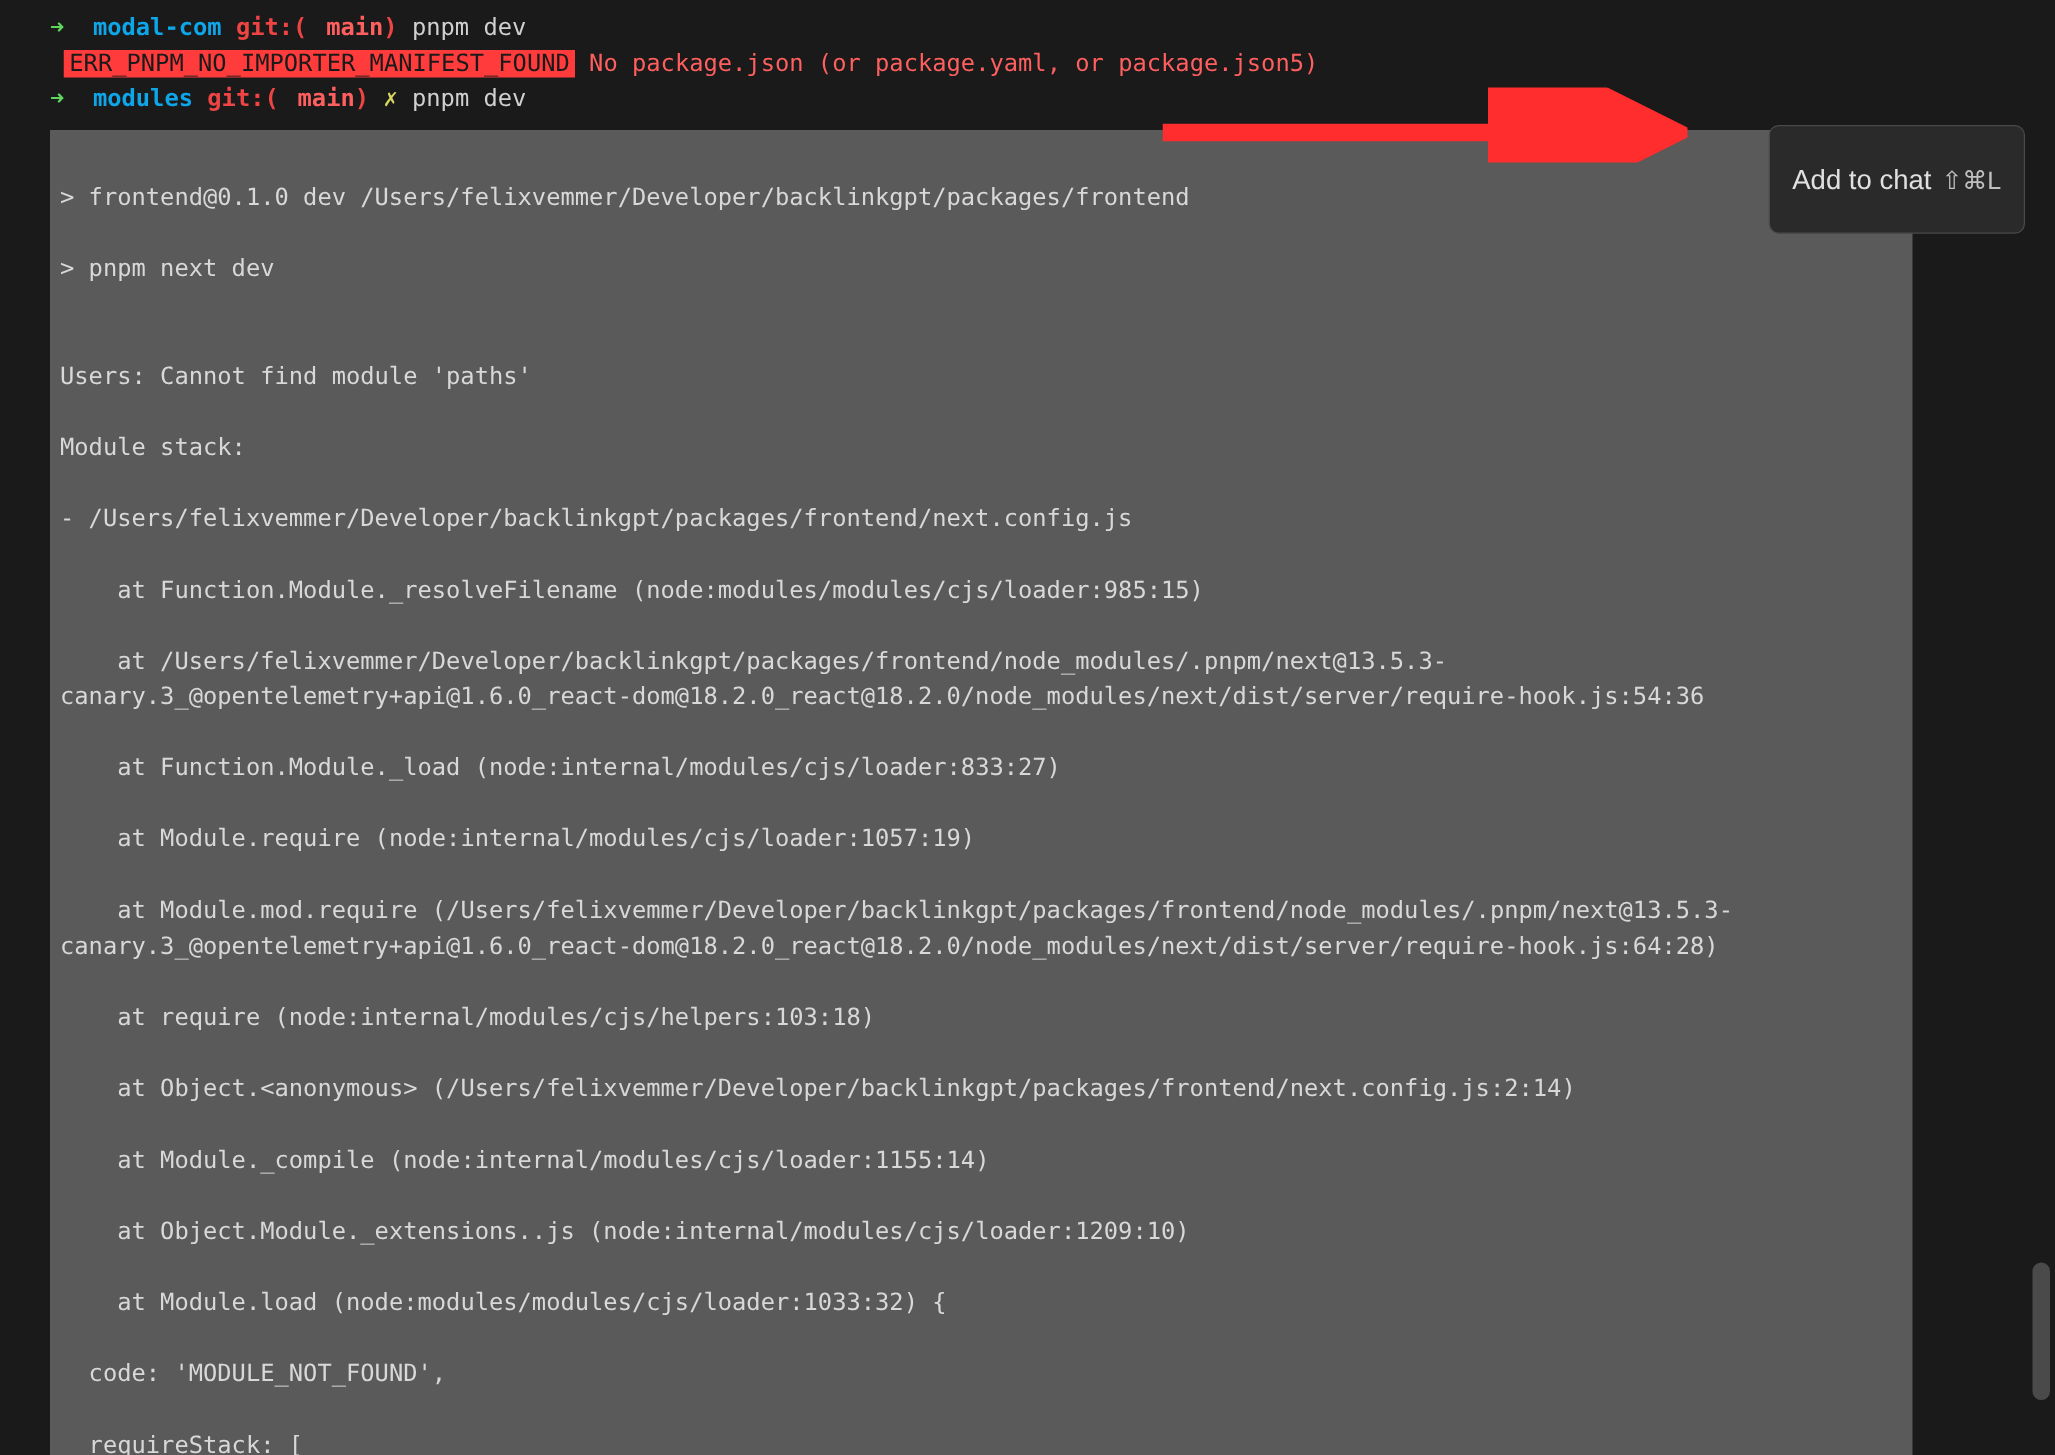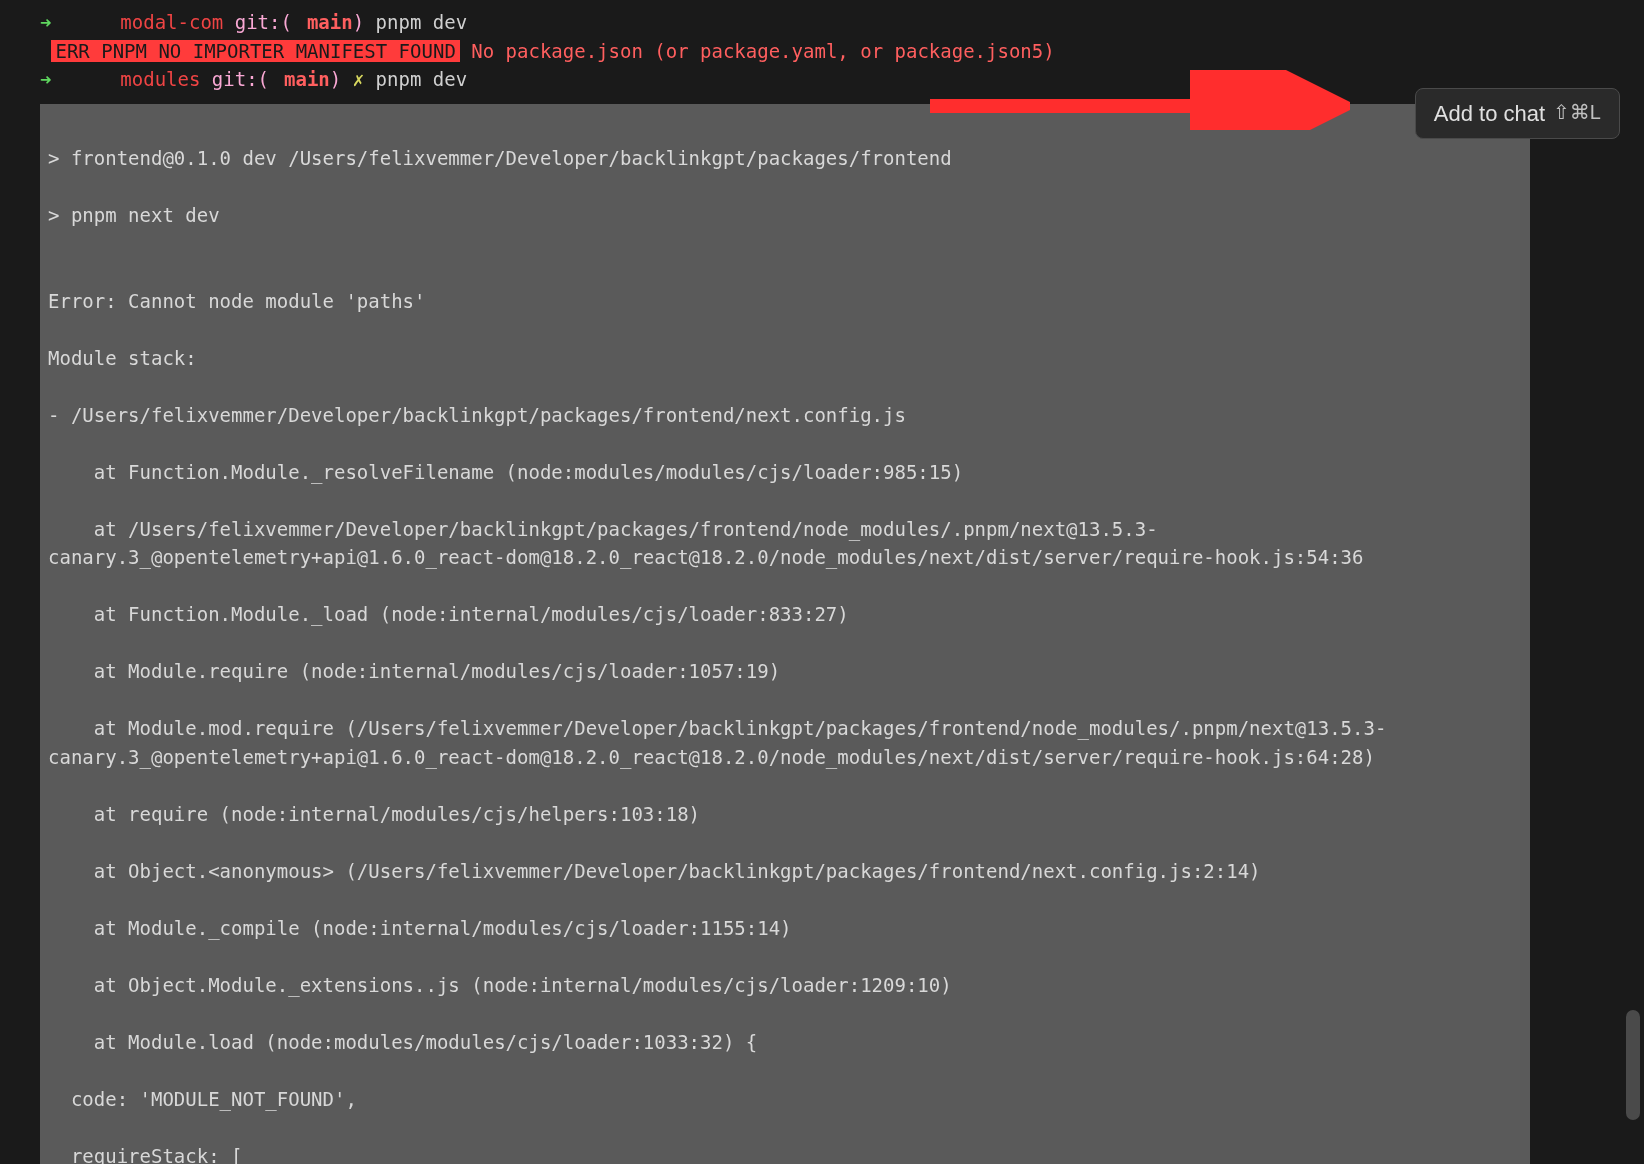--- a/index.html
+++ b/index.html
@@ -13,22 +13,22 @@
     height: 1164px;
     overflow: hidden;
     padding: 8px 0 0 0;
     position: relative;
   }
   .term-line {
     white-space: pre-wrap;
     padding: 0 40px;
   }
   .prompt-arrow { color: #5fd75f; }
-  .prompt-dir { color: #ef4444; font-weight: normal; margin-left: 46px; }
-  .prompt-git { color: #f9a8d4; font-weight: normal; }
+  .prompt-dir { color: #0ea5e9; font-weight: bold; }
+  .prompt-git { color: #ef4444; font-weight: bold; }
   .prompt-branch { color: #ff5f5f; font-weight: bold; padding-left: 15px; }
   .prompt-cmd { color: #d0d0d0; }
   .prompt-dirty { color: #d7d75f; font-weight: bold; }
   .err-tag {
     background: #ff3b3b;
     color: #1a1a1a;
     padding: 0 4px;
     text-align: center;
   }
   .err-msg { color: #ff5f5f; }
@@ -37,31 +37,31 @@
     color: #d8d8d8;
     margin: 10px 40px 0 40px;
     padding: 12px 8px 12px 8px;
     white-space: pre-wrap;
     font-family: inherit;
     width: 1490px;
   }
   .selected-block .row { display: block; }
   .add-to-chat {
     position: absolute;
-    top: 88px;
+    top: 100px;
     right: 24px;
     background: #2a2a2a;
     border: 1px solid #4a4a4a;
     border-radius: 8px;
     color: #e0e0e0;
     font-family: -apple-system, BlinkMacSystemFont, "Segoe UI", sans-serif;
     font-size: 22px;
-    padding: 8px 18px;
+    padding: 26px 18px;
     display: flex;
-    align-items: flex-start;
+    align-items: flex-end;
     gap: 8px;
     cursor: pointer;
   }
   .add-to-chat .kbd {
     font-size: 20px;
     color: #c0c0c0;
   }
   .arrow-annot {
     position: absolute;
     top: 70px;
@@ -100,21 +100,21 @@
 
 <div class="add-to-chat">
   <span>Add to chat</span>
   <span class="kbd">⇧⌘L</span>
 </div>
 
 <div class="selected-block">
 <span class="row">&gt; frontend@0.1.0 dev /Users/felixvemmer/Developer/backlinkgpt/packages/frontend</span>
 <span class="row">&gt; pnpm next dev</span>
 <span class="row"></span>
-<span class="row">Error: Cannot node module 'paths'</span>
+<span class="row">Users: Cannot find module 'paths'</span>
 <span class="row">Module stack:</span>
 <span class="row">- /Users/felixvemmer/Developer/backlinkgpt/packages/frontend/next.config.js</span>
 <span class="row">    at Function.Module._resolveFilename (node:modules/modules/cjs/loader:985:15)</span>
 <span class="row">    at /Users/felixvemmer/Developer/backlinkgpt/packages/frontend/node_modules/.pnpm/next@13.5.3-canary.3_@opentelemetry+api@1.6.0_react-dom@18.2.0_react@18.2.0/node_modules/next/dist/server/require-hook.js:54:36</span>
 <span class="row">    at Function.Module._load (node:internal/modules/cjs/loader:833:27)</span>
 <span class="row">    at Module.require (node:internal/modules/cjs/loader:1057:19)</span>
 <span class="row">    at Module.mod.require (/Users/felixvemmer/Developer/backlinkgpt/packages/frontend/node_modules/.pnpm/next@13.5.3-canary.3_@opentelemetry+api@1.6.0_react-dom@18.2.0_react@18.2.0/node_modules/next/dist/server/require-hook.js:64:28)</span>
 <span class="row">    at require (node:internal/modules/cjs/helpers:103:18)</span>
 <span class="row">    at Object.&lt;anonymous&gt; (/Users/felixvemmer/Developer/backlinkgpt/packages/frontend/next.config.js:2:14)</span>
 <span class="row">    at Module._compile (node:internal/modules/cjs/loader:1155:14)</span>

